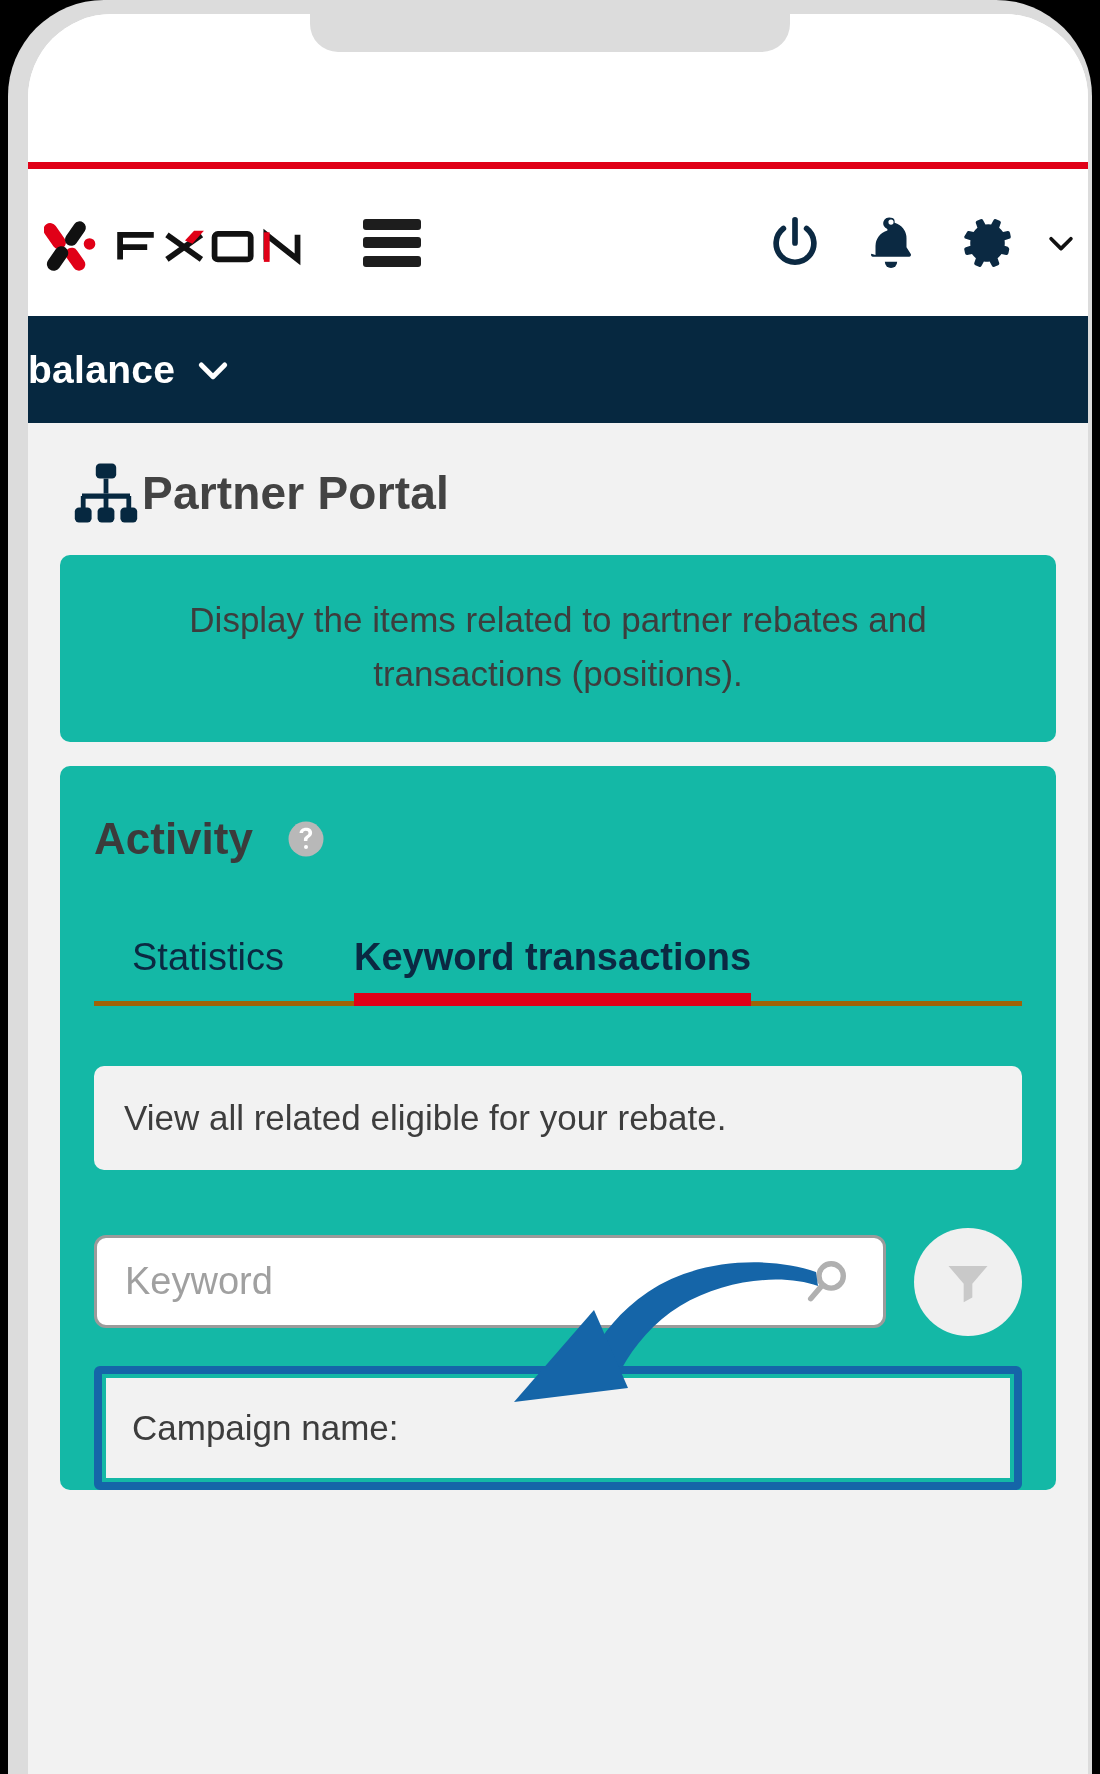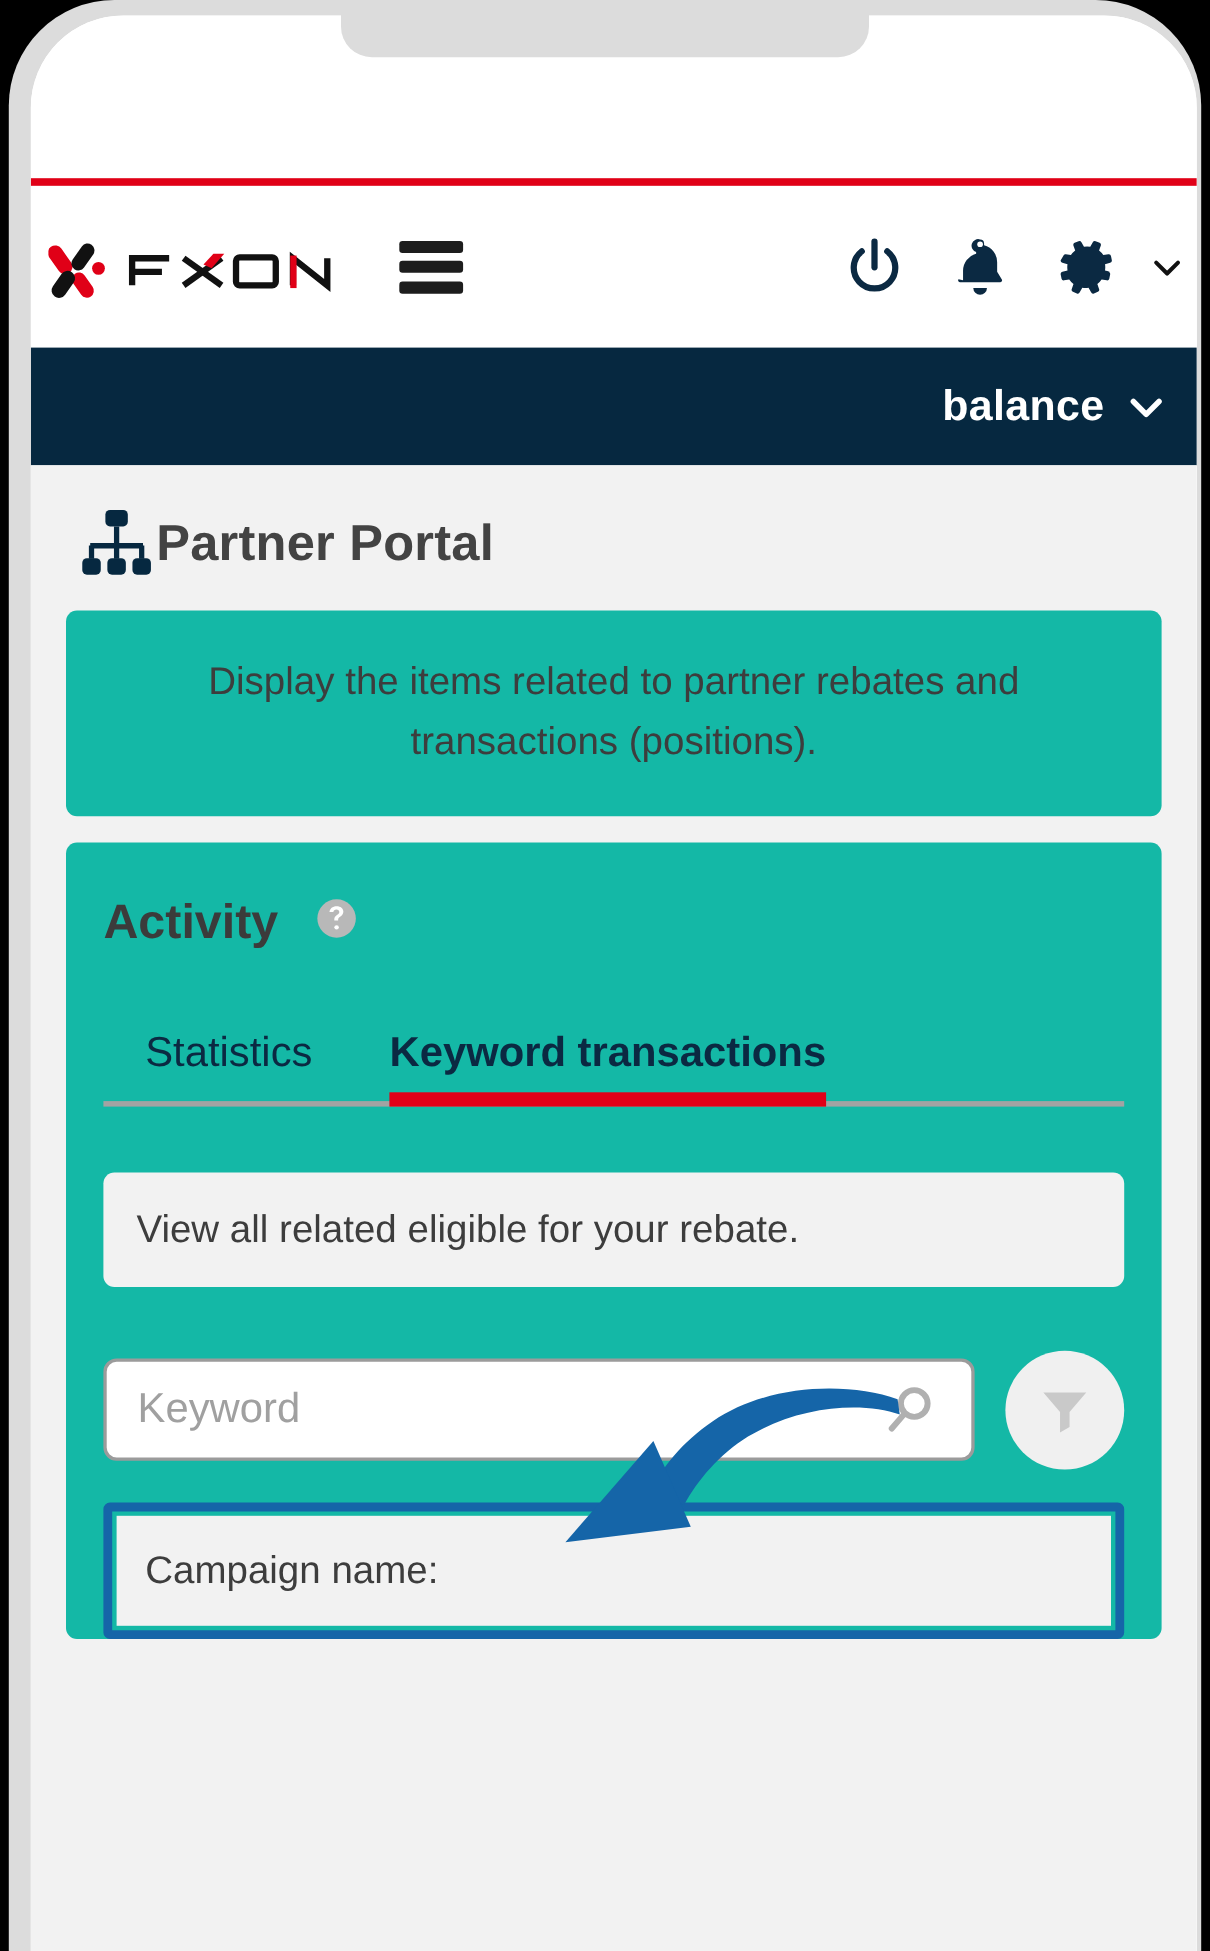--- a/index.html
+++ b/index.html
@@ -87,21 +87,21 @@
   }
   .hicon { width: 62px; height: 62px; display: block; color: #0b2942; }
   .chev-small { width: 34px; height: 34px; color: #111111; margin-left: -8px; }
 
   
   .balance-bar {
     position: absolute;
     left: 0; top: 302px;
     width: 1060px; height: 107px;
     background: #062840;
-    display: flex; align-items: center; justify-content: flex-end;
+    display: flex; align-items: center; 
   }
   .balance-label {
     color: #ffffff;
     font-size: 39px;
     font-weight: bold;
     letter-spacing: .3px;
   }
   .balance-chev { width: 40px; height: 40px; color: #ffffff; margin: 0 26px 0 18px; }
 
   
@@ -134,33 +134,33 @@
     font-size: 35px;
     color: #3d3d3d;
     line-height: 1.55;
   }
 
   .activity-card {
     margin-top: 24px;
     padding: 48px 34px 0 34px;
     min-height: 620px;
   }
-  .activity-head { display: flex; gap: 32px; }
+  .activity-head { display: flex; align-items: center; gap: 32px; }
   .activity-title { font-size: 44px; font-weight: bold; color: #3b3b3b; }
   .help-icon { width: 42px; height: 42px; display: block; color: #b8b8b8; }
 
   
   .tabs {
     margin-top: 72px;
     position: relative;
     display: flex;
     align-items: flex-end;
     gap: 70px;
     padding-left: 38px;
-    border-bottom: 5px solid #a3a3a3;
+    border-bottom: 5px solid #a16207;
   }
   .tab {
     font-size: 38px;
     color: #0b2942;
     padding-bottom: 22px;
     position: relative;
     white-space: nowrap;
   }
   .tab.active { font-weight: bold; }
   .tab.active::after {

